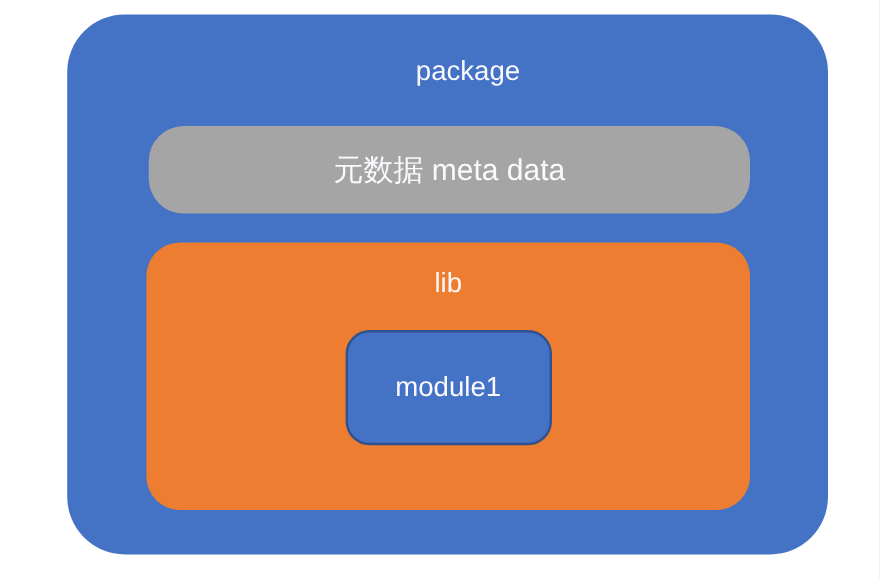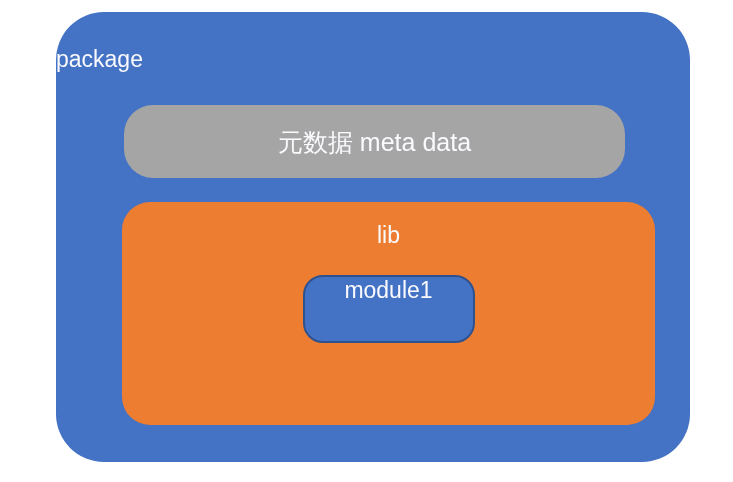--- a/index.html
+++ b/index.html
@@ -19,23 +19,24 @@
     position: absolute;
     left: 56px;
     top: 12px;
     width: 634px;
     height: 450px;
     background: var(--blue, #4472C4);
     border-radius: 48px;
   }
   .package-label {
     position: absolute;
-    left: 0;
+    left: 17px;
     top: 34px;
     width: 100%;
+    text-align: center;
     color: var(--text, #FAFAFE);
     font-size: 23px;
     line-height: 1.2;
     user-select: none;
   }
   .meta-box {
     position: absolute;
     left: 68px;
     top: 93px;
     width: 501px;
@@ -53,21 +54,20 @@
     user-select: none;
   }
   .lib-box {
     position: absolute;
     left: 66px;
     top: 190px;
     width: 503px;
     height: 223px;
     background: var(--orange, #ED7D31);
     border-radius: 28px;
-    padding-left: 30px;
   }
   .lib-label {
     position: absolute;
     left: 0;
     top: 20px;
     width: 100%;
     text-align: center;
     color: var(--text, #FAFAFE);
     font-size: 23px;
     line-height: 1.2;
@@ -77,26 +77,27 @@
     position: absolute;
     left: 0;
     top: 73px;
     width: 100%;
     display: flex;
     justify-content: center;
     gap: 37px;
   }
   .module-box {
     width: 172px;
-    height: 68px;
+    height: 96px;
     background: var(--blue, #4472C4);
     border: 2px solid var(--module_border, #2F528F);
     border-radius: 20px;
     box-sizing: border-box;
     display: flex;
+    align-items: center;
     justify-content: center;
   }
   .module-label {
     color: var(--text, #FAFAFE);
     font-size: 23px;
     line-height: 1.2;
     user-select: none;
   }
 </style>
 </head>

